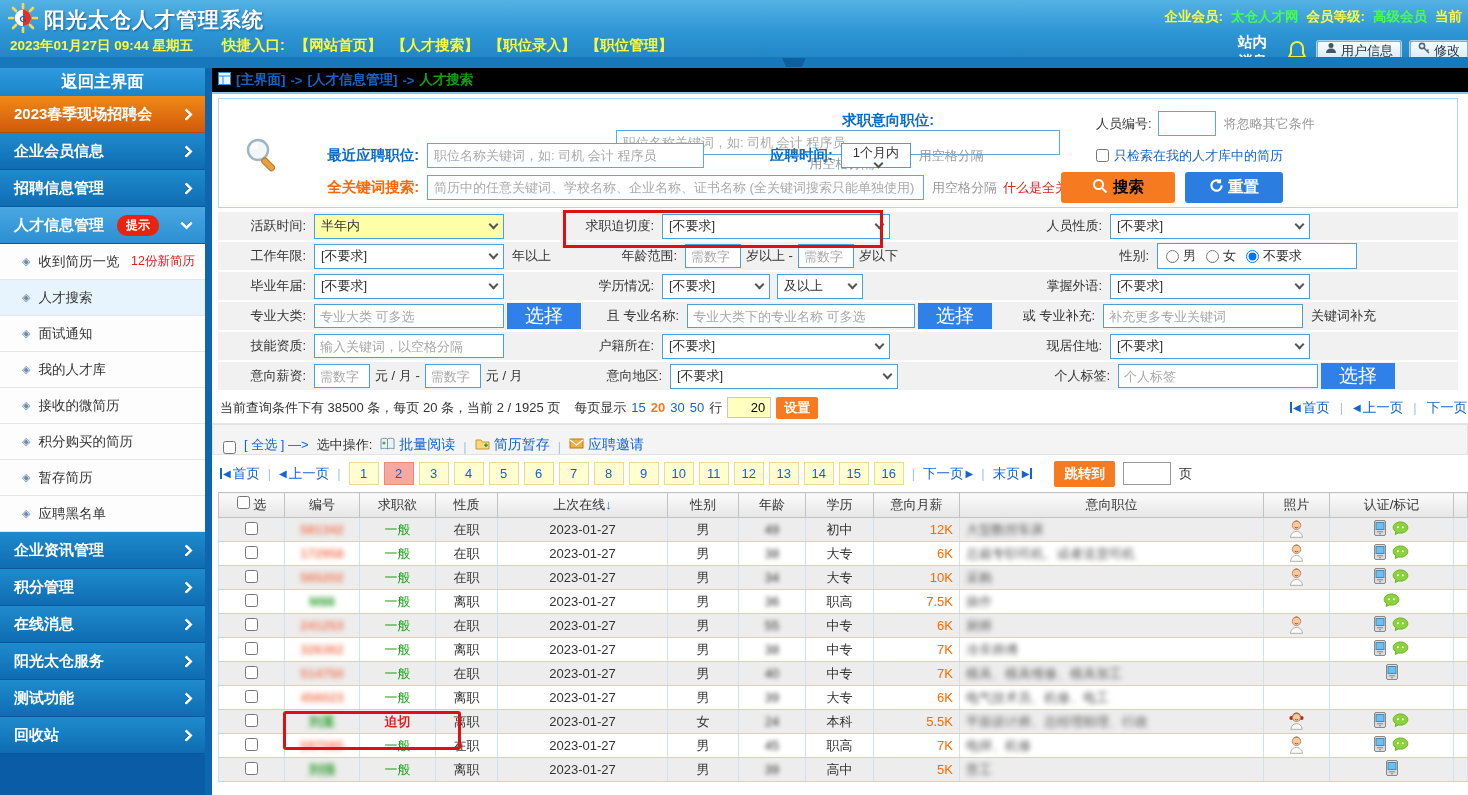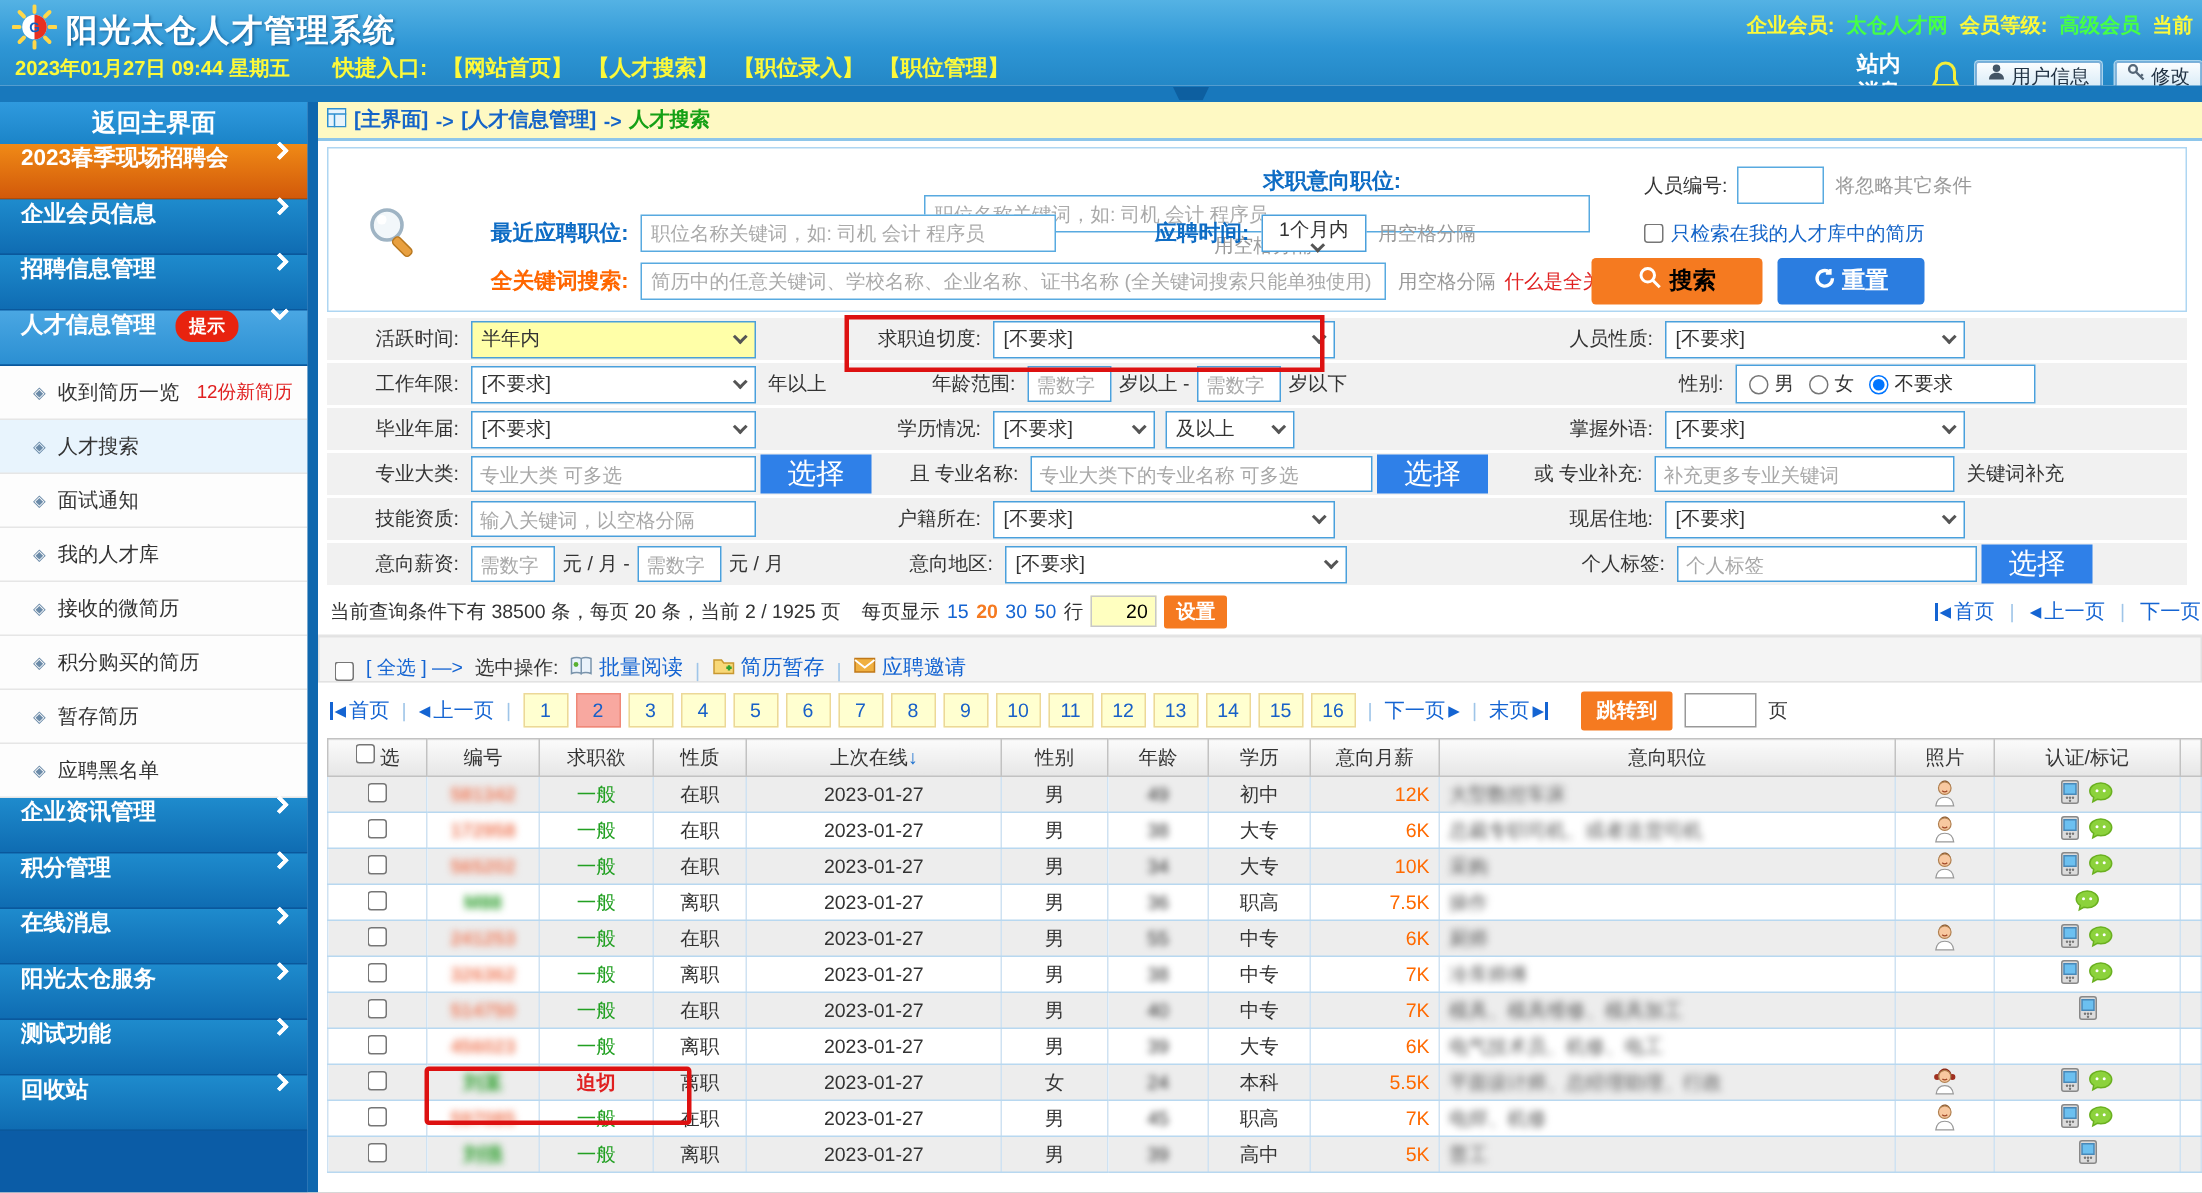--- a/index.html
+++ b/index.html
@@ -25,39 +25,39 @@
 .hdr-right2{position:absolute;left:1238px;top:33px;display:flex;align-items:center;gap:9px;}
 .site-msg{color:#fff;font-weight:bold;font-size:14.5px;}
 .hdr-btn{display:inline-flex;align-items:flex-start;gap:4px;height:22px;padding:0 7px;font-size:13px;color:#234;
   background:linear-gradient(#fbfdff,#cfe7f5);border:1px solid #7fb0d8;border-radius:2px;box-shadow:0 0 0 1px #a8d2ec;cursor:pointer;white-space:nowrap;}
 
 
 .side{position:absolute;left:0;top:68px;width:205px;height:727px;background:#0b5ca6;}
 .side-gutter{position:absolute;left:205px;top:68px;width:7px;height:727px;background:#0e67ae;}
 .side-back{height:28px;display:flex;align-items:center;justify-content:center;color:#fff;
   font-size:16.5px;font-weight:bold;background:linear-gradient(#2f9ade,#1b84c8);cursor:pointer;}
-.sitem{height:37px;display:flex;align-items:flex-start;padding:0 14px;color:#fff;font-size:15px;font-weight:bold;
+.sitem{height:37px;display:flex;align-items:center;padding:0 14px;color:#fff;font-size:15px;font-weight:bold;
   background:linear-gradient(180deg,#1e8bcd,#0f6cb2);border-bottom:1px solid #0a589c;cursor:pointer;position:relative;}
 .sitem.orange{background:linear-gradient(180deg,#f08a16,#d2590a);border-bottom-color:#b04c08;}
 .sitem.active{background:linear-gradient(180deg,#4aa7e3,#2b8fd2);}
 .chev{margin-left:auto;width:9px;height:9px;border-top:3px solid #fff;border-right:3px solid #fff;
   transform:rotate(45deg);border-radius:1px;}
 .chev.down{transform:rotate(135deg);margin-top:-4px;}
 .badge{background:#e8230f;color:#fff;border-radius:10px;padding:2px 9px;font-size:12px;margin-left:auto;margin-right:10px;}
 .submenu{background:#fff;}
 .subitem{height:36px;display:flex;align-items:center;padding:0 10px 0 22px;font-size:13.5px;color:#333;
   border-bottom:1px solid #e6e6e6;cursor:pointer;background:#fdfdfd;}
 .subitem.active{background:#e8f4fd;}
 .diam{color:#6a8aa8;font-size:11px;margin-right:8px;}
 .sub-badge{margin-left:auto;color:#e02020;font-size:12.5px;}
 .side-fill{height:41px;background:#0b5ca6;}
 
 
 .main{position:absolute;left:212px;top:68px;width:1256px;height:727px;background:#fff;}
-.crumb{height:26px;display:flex;align-items:center;gap:5px;padding-left:6px;border-bottom:2px solid #8ec6ea;background:#fef9c3;}
+.crumb{height:26px;display:flex;align-items:center;gap:5px;padding-left:6px;border-bottom:2px solid #8ec6ea;background:#000000;}
 .crumb b{color:#1464c8;font-size:13.5px;}
 .crumb .cur{color:#15a015;font-weight:bold;font-size:13.5px;}
 .crumb .arrow{color:#1464c8;font-weight:bold;}
 
 .panel{position:relative;margin:4px 10px 0 6px;height:110px;border:1px solid #aed6f2;background:#fff;}
 .mag{position:absolute;left:22px;top:36px;}
 .prow{position:absolute;left:0;right:0;display:flex;align-items:center;}
 .plab{width:208px;text-align:right;font-size:14.5px;font-weight:bold;color:#0e6cc4;padding-right:8px;white-space:nowrap;}
 .plab.orange{color:#f60;}
 .pin{height:25px;border:1px solid #58aae0;padding:0 6px;font-size:13px;color:#333;}

